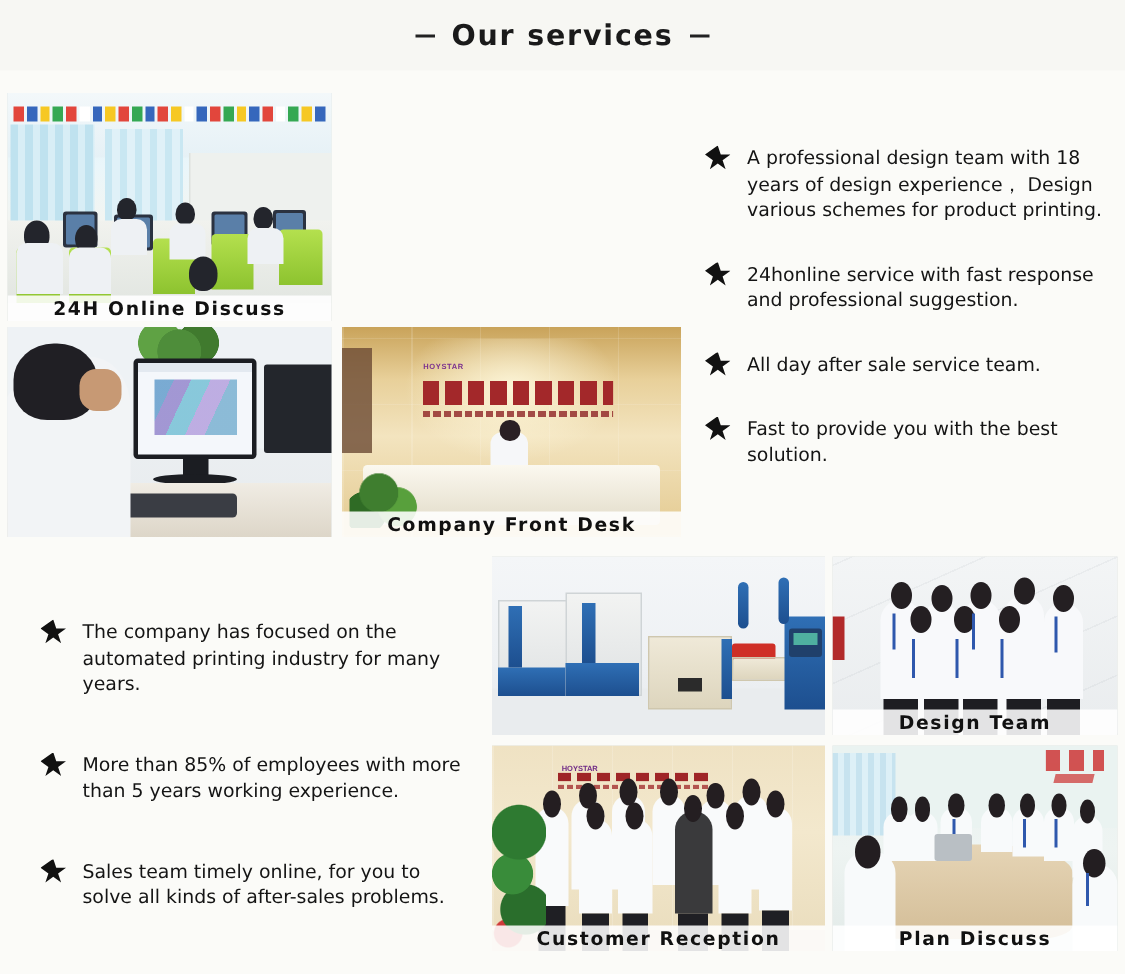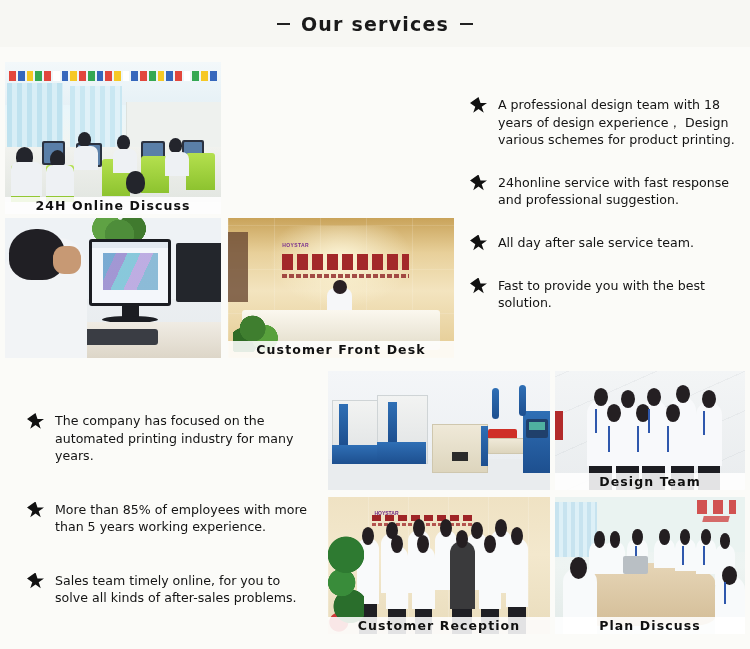--- a/index.html
+++ b/index.html
@@ -305,21 +305,21 @@
       <div class="glow"></div>
       <div class="dark"></div>
       <div class="logo">HOYSTAR</div>
       <div class="cn"></div>
       <div class="en"></div>
       <div class="lady"></div>
       <div class="lhead"></div>
       <div class="desk"></div>
       <div class="greens"></div>
     </div>
-    <div class="cap">Customer  Front  Desk</div>
+    <div class="cap">Company  Front  Desk</div>
   </div>
 
   <div class="bullets" style="left:470px;top:96px;width:268px;">
     <div class="bullet" style="margin-bottom:25px;">
       <span class="star"></span>
       <span class="btext">A professional design team with 18 years of design experience， Design various schemes for product printing.</span>
     </div>
     <div class="bullet" style="margin-bottom:25px;">
       <span class="star"></span>
       <span class="btext">24honline service with fast response and professional suggestion.</span>

